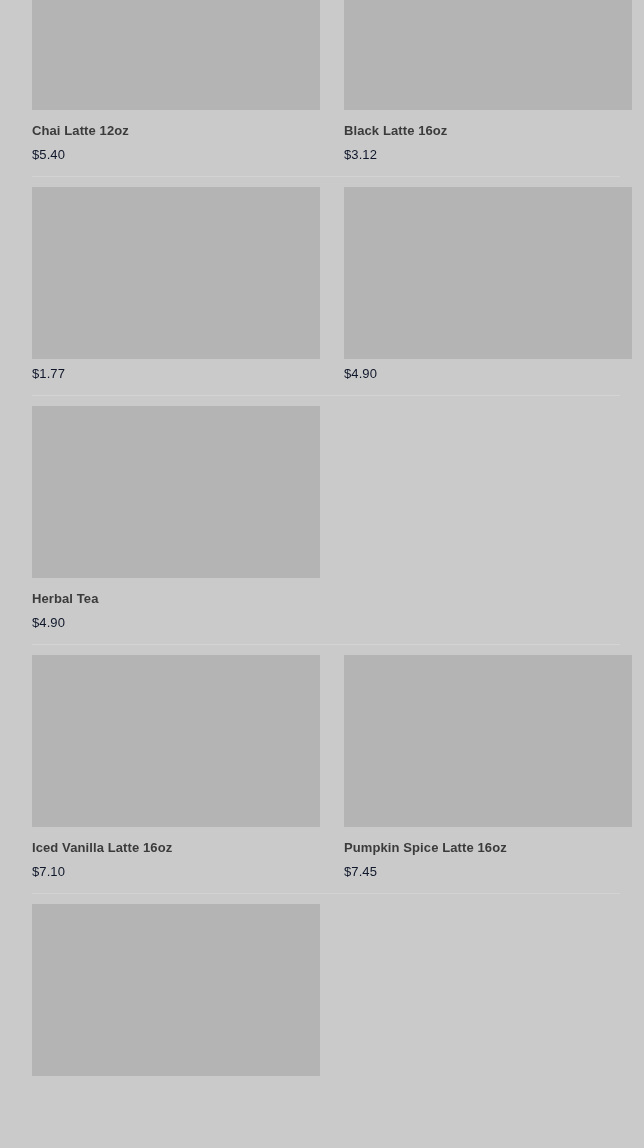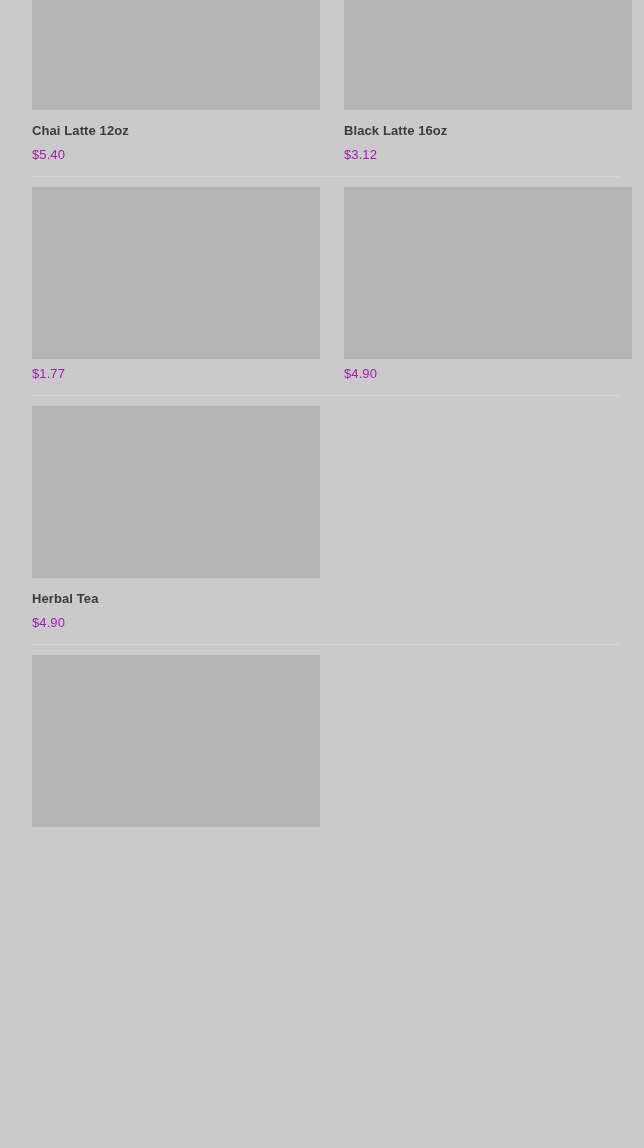--- a/index.html
+++ b/index.html
@@ -83,21 +83,21 @@
     letter-spacing: 0.1px;
     white-space: nowrap;
   }
 
   .product-price {
     display: block;
     margin-top: 7px;
     font-size: 13px;
     font-weight: normal;
     line-height: 15px;
-    color: #a21caf;
+    color: #0f172a;
     letter-spacing: 0.1px;
   }
 
   
   .row-tail .product-card {
     padding-bottom: 0;
   }
 </style>
 </head>
 <body>
@@ -130,20 +130,32 @@
     </div>
 
     <div class="grid-row with-divider">
       <div class="product-card">
         <div class="product-image"></div>
         <span class="product-title">Herbal Tea</span>
         <span class="product-price">$4.90</span>
       </div>
     </div>
 
+    <div class="grid-row with-divider">
+      <div class="product-card">
+        <div class="product-image"></div>
+        <span class="product-title">Iced Vanilla Latte 16oz</span>
+        <span class="product-price">$7.10</span>
+      </div>
+      <div class="product-card">
+        <div class="product-image"></div>
+        <span class="product-title">Pumpkin Spice Latte 16oz</span>
+        <span class="product-price">$7.45</span>
+      </div>
+    </div>
 
     <div class="grid-row with-divider row-tail">
       <div class="product-card">
         <div class="product-image"></div>
         <span class="product-title"></span>
         <span class="product-price"></span>
       </div>
     </div>
 
   </div>

